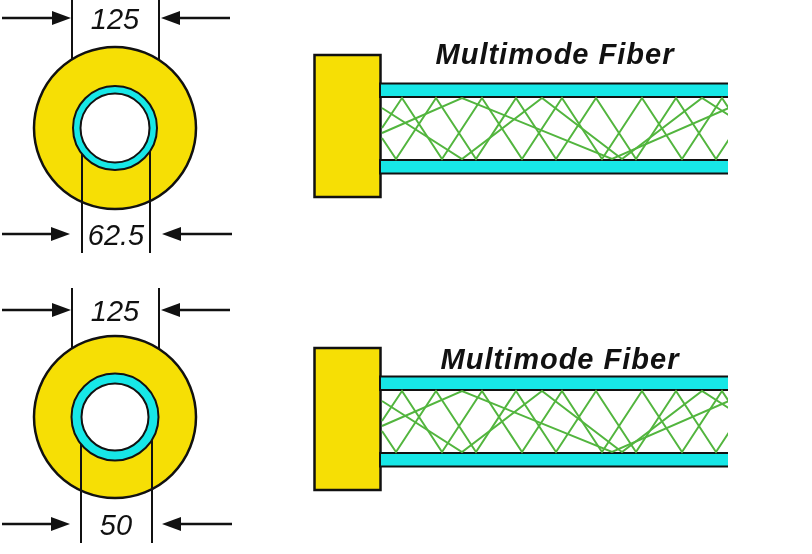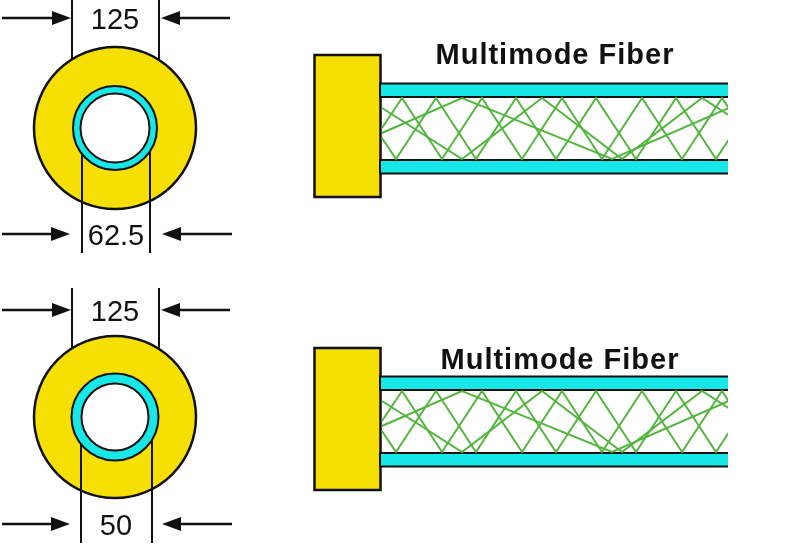--- a/index.html
+++ b/index.html
@@ -1,17 +1,17 @@
 <!DOCTYPE html>
 <html style="--yellow: #F6DF05; --cyan: #17E7E7; --green: #52B53E; --line: #111111; --background: #FFFFFF;"><head>
 <meta charset="utf-8">
 <style>
   html,body{margin:0;padding:0;background:#fff;}
   .stage{position:relative;width:728px;height:554px;background:var(--background,#fff);overflow:hidden;
-         font-family:"Liberation Sans",sans-serif;}
+         font-family:"Liberation Sans",sans-serif;font-style:italic;}
   .panel{position:absolute;display:block;}
   #circle-panel-1{left:0;top:0;}
   #circle-panel-2{left:0;top:285px;}
   #fiber-panel-1{left:290px;top:20px;}
   #fiber-panel-2{left:290px;top:313px;}
 
   .dim-line{stroke:var(--line);stroke-width:2;fill:none;}
   .arrow-shaft{stroke:var(--line);stroke-width:2.5;fill:none;}
   .arrow-head{fill:var(--line);stroke:none;}
   .dim-label{font-size:29px;fill:var(--line);text-anchor:middle;}

